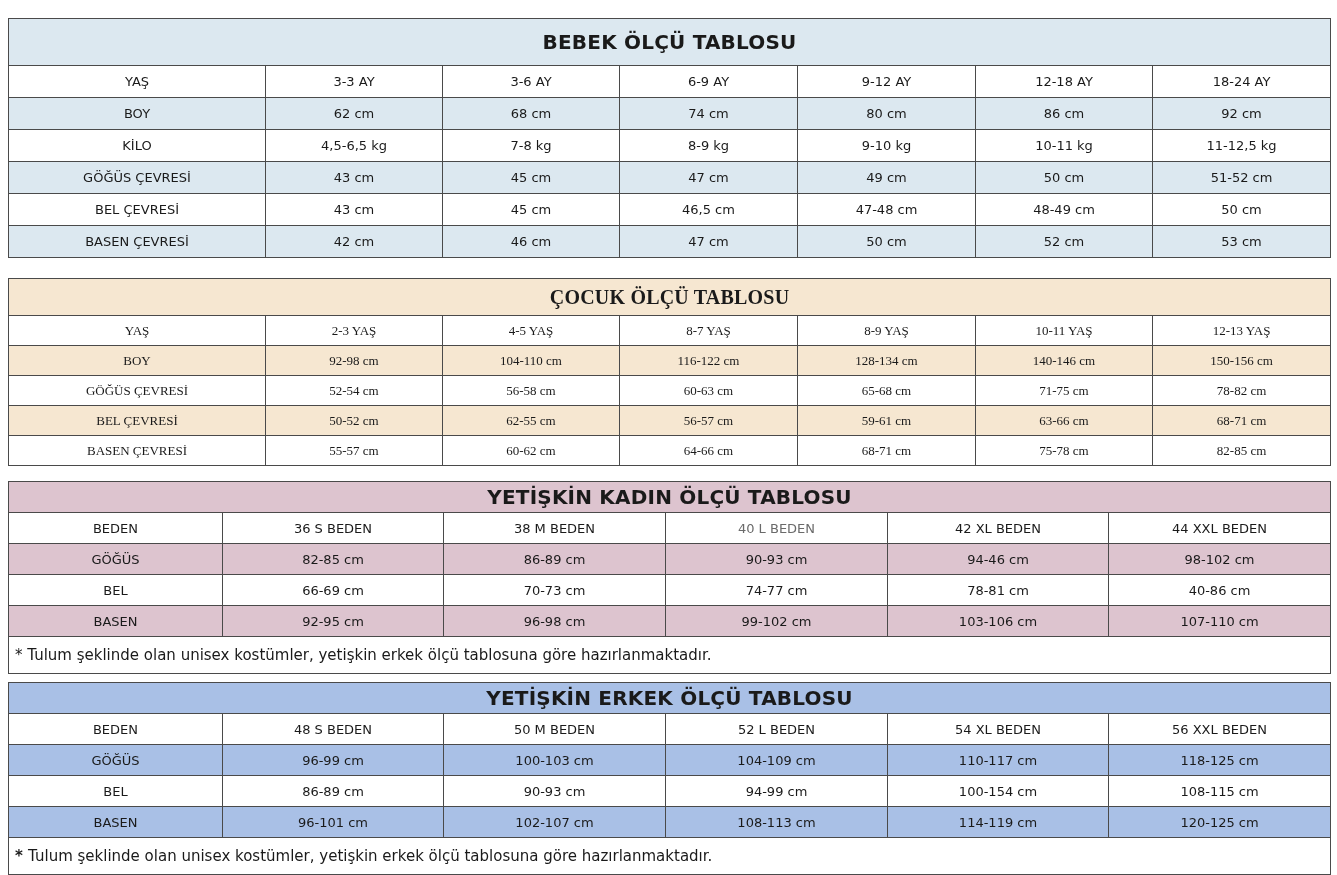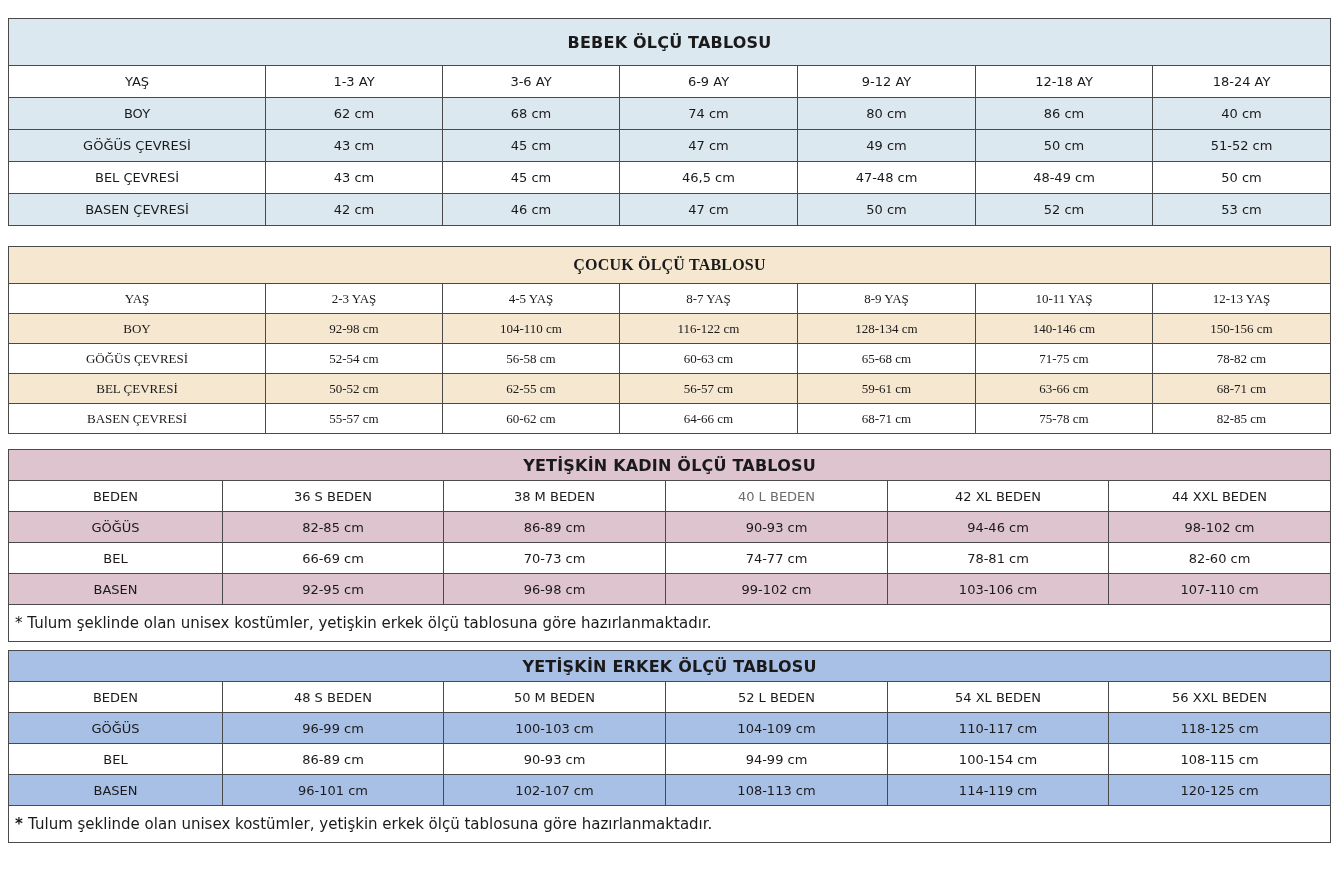--- a/index.html
+++ b/index.html
@@ -22,21 +22,21 @@
     vertical-align: middle;
     font-size: 13px;
     color: var(--text, #1a1a1a);
     padding: 0 4px;
     overflow: hidden;
     white-space: nowrap;
   }
   table.size-table thead th {
     background: var(--accent);
     font-weight: bold;
-    font-size: 16px;
+    font-size: 20px;
     letter-spacing: 0.2px;
   }
   table.size-table tr.shaded td { background: var(--accent); }
   table.size-table td.muted { color: var(--muted, #6a6a6a); }
   table.size-table td.footnote {
     text-align: left;
     font-size: 15px;
     padding: 4px 6px;
     white-space: normal;
     background: #ffffff;
@@ -72,35 +72,44 @@
         <col style="width:178px">
     </colgroup>
     <thead>
       <tr>
         <th colspan="7">BEBEK ÖLÇÜ TABLOSU</th>
       </tr>
     </thead>
     <tbody>
         <tr>
           <td>YAŞ</td>
-          <td>1-3 AY</td>
+          <td>3-3 AY</td>
           <td>3-6 AY</td>
           <td>6-9 AY</td>
           <td>9-12 AY</td>
           <td>12-18 AY</td>
           <td>18-24 AY</td>
         </tr>
         <tr class="shaded">
           <td>BOY</td>
           <td>62 cm</td>
           <td>68 cm</td>
           <td>74 cm</td>
           <td>80 cm</td>
           <td>86 cm</td>
-          <td>40 cm</td>
+          <td>92 cm</td>
+        </tr>
+        <tr>
+          <td>KİLO</td>
+          <td>4,5-6,5 kg</td>
+          <td>7-8 kg</td>
+          <td>8-9 kg</td>
+          <td>9-10 kg</td>
+          <td>10-11 kg</td>
+          <td>11-12,5 kg</td>
         </tr>
         <tr class="shaded">
           <td>GÖĞÜS ÇEVRESİ</td>
           <td>43 cm</td>
           <td>45 cm</td>
           <td>47 cm</td>
           <td>49 cm</td>
           <td>50 cm</td>
           <td>51-52 cm</td>
         </tr>
@@ -219,21 +228,21 @@
           <td>90-93 cm</td>
           <td>94-46 cm</td>
           <td>98-102 cm</td>
         </tr>
         <tr>
           <td>BEL</td>
           <td>66-69 cm</td>
           <td>70-73 cm</td>
           <td>74-77 cm</td>
           <td>78-81 cm</td>
-          <td>82-60 cm</td>
+          <td>40-86 cm</td>
         </tr>
         <tr class="shaded">
           <td>BASEN</td>
           <td>92-95 cm</td>
           <td>96-98 cm</td>
           <td>99-102 cm</td>
           <td>103-106 cm</td>
           <td>107-110 cm</td>
         </tr>
         <tr>

